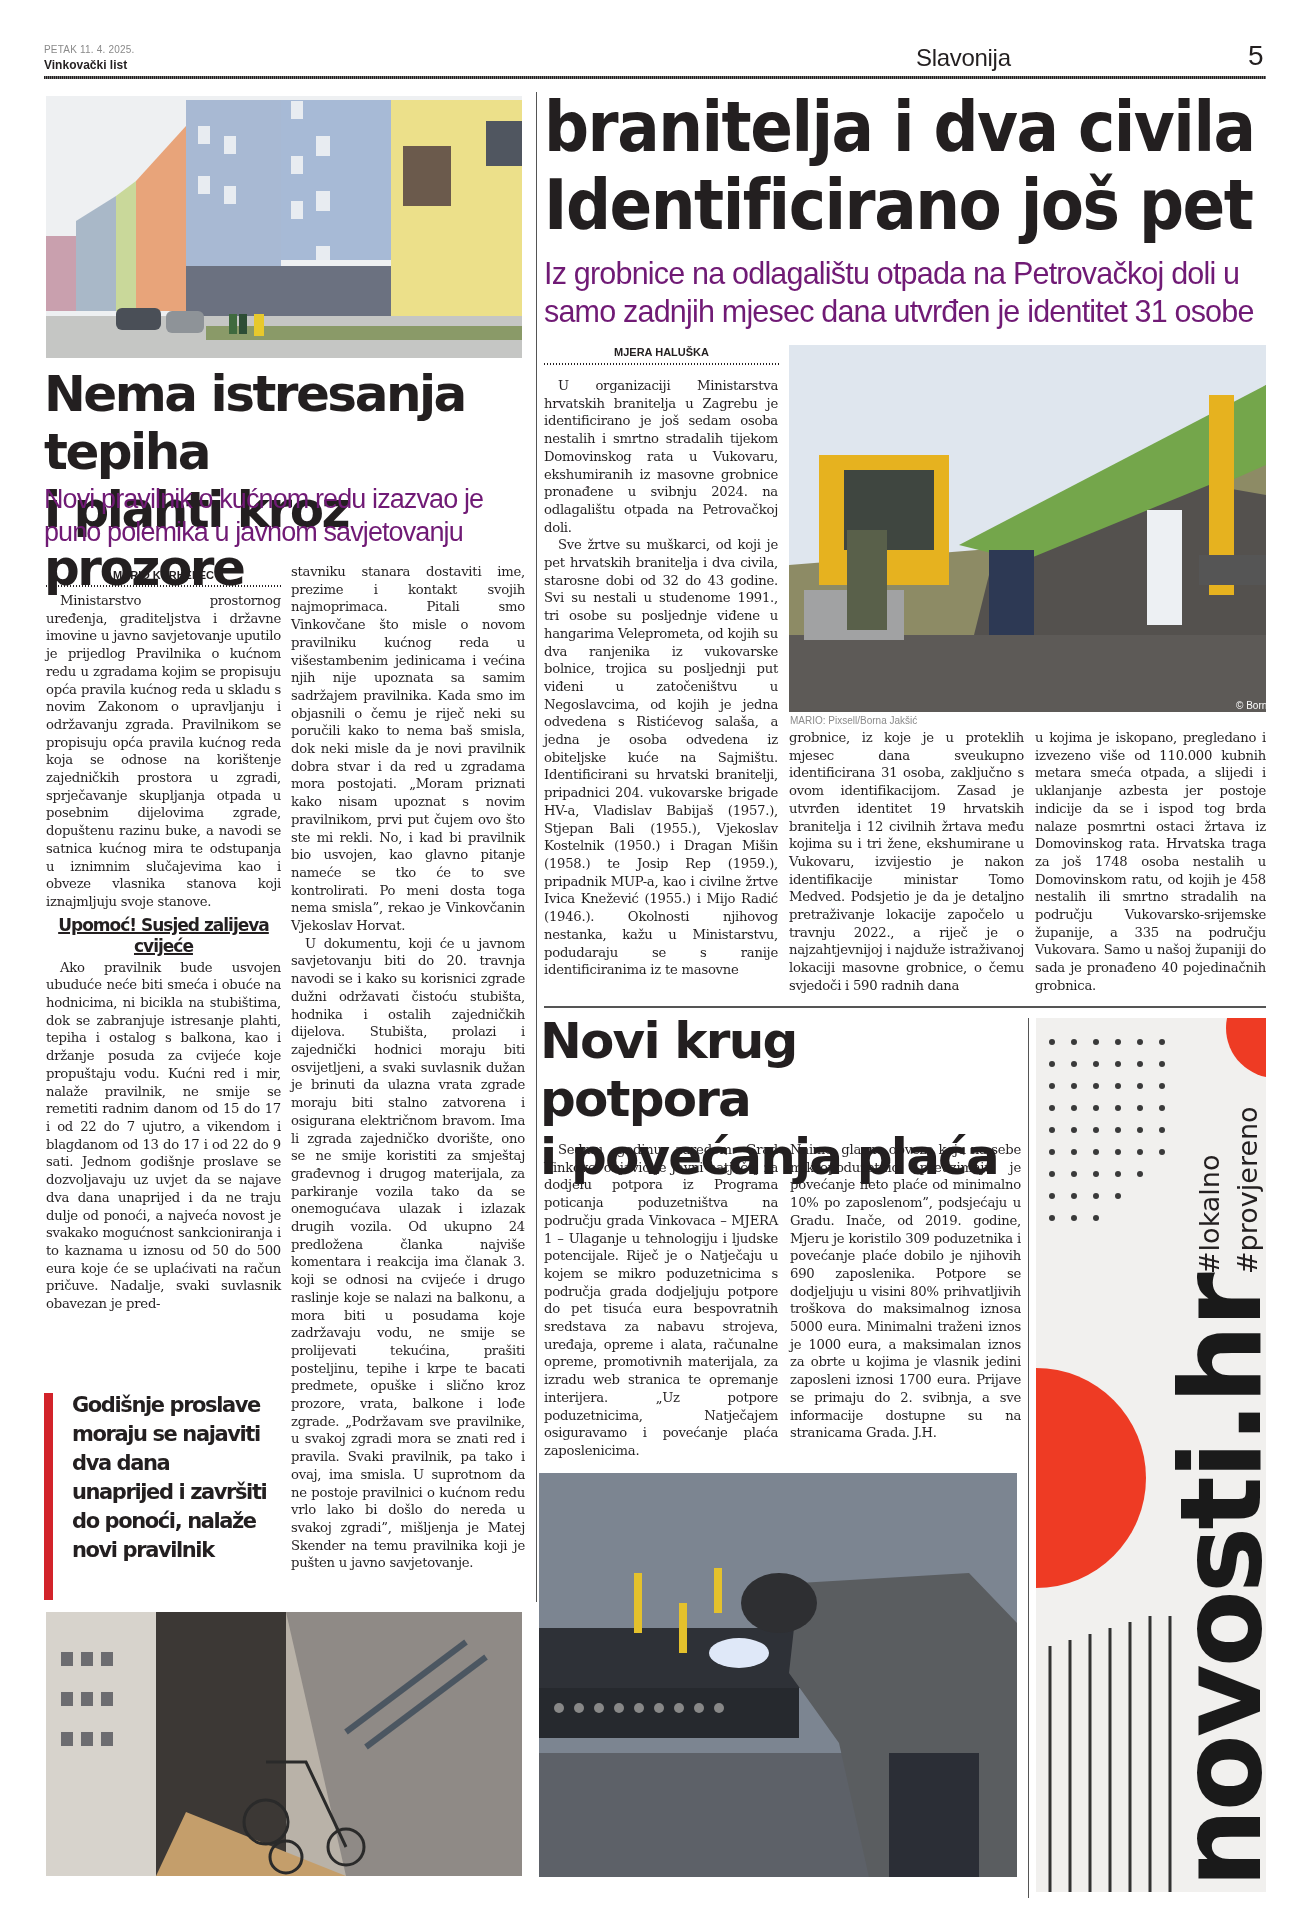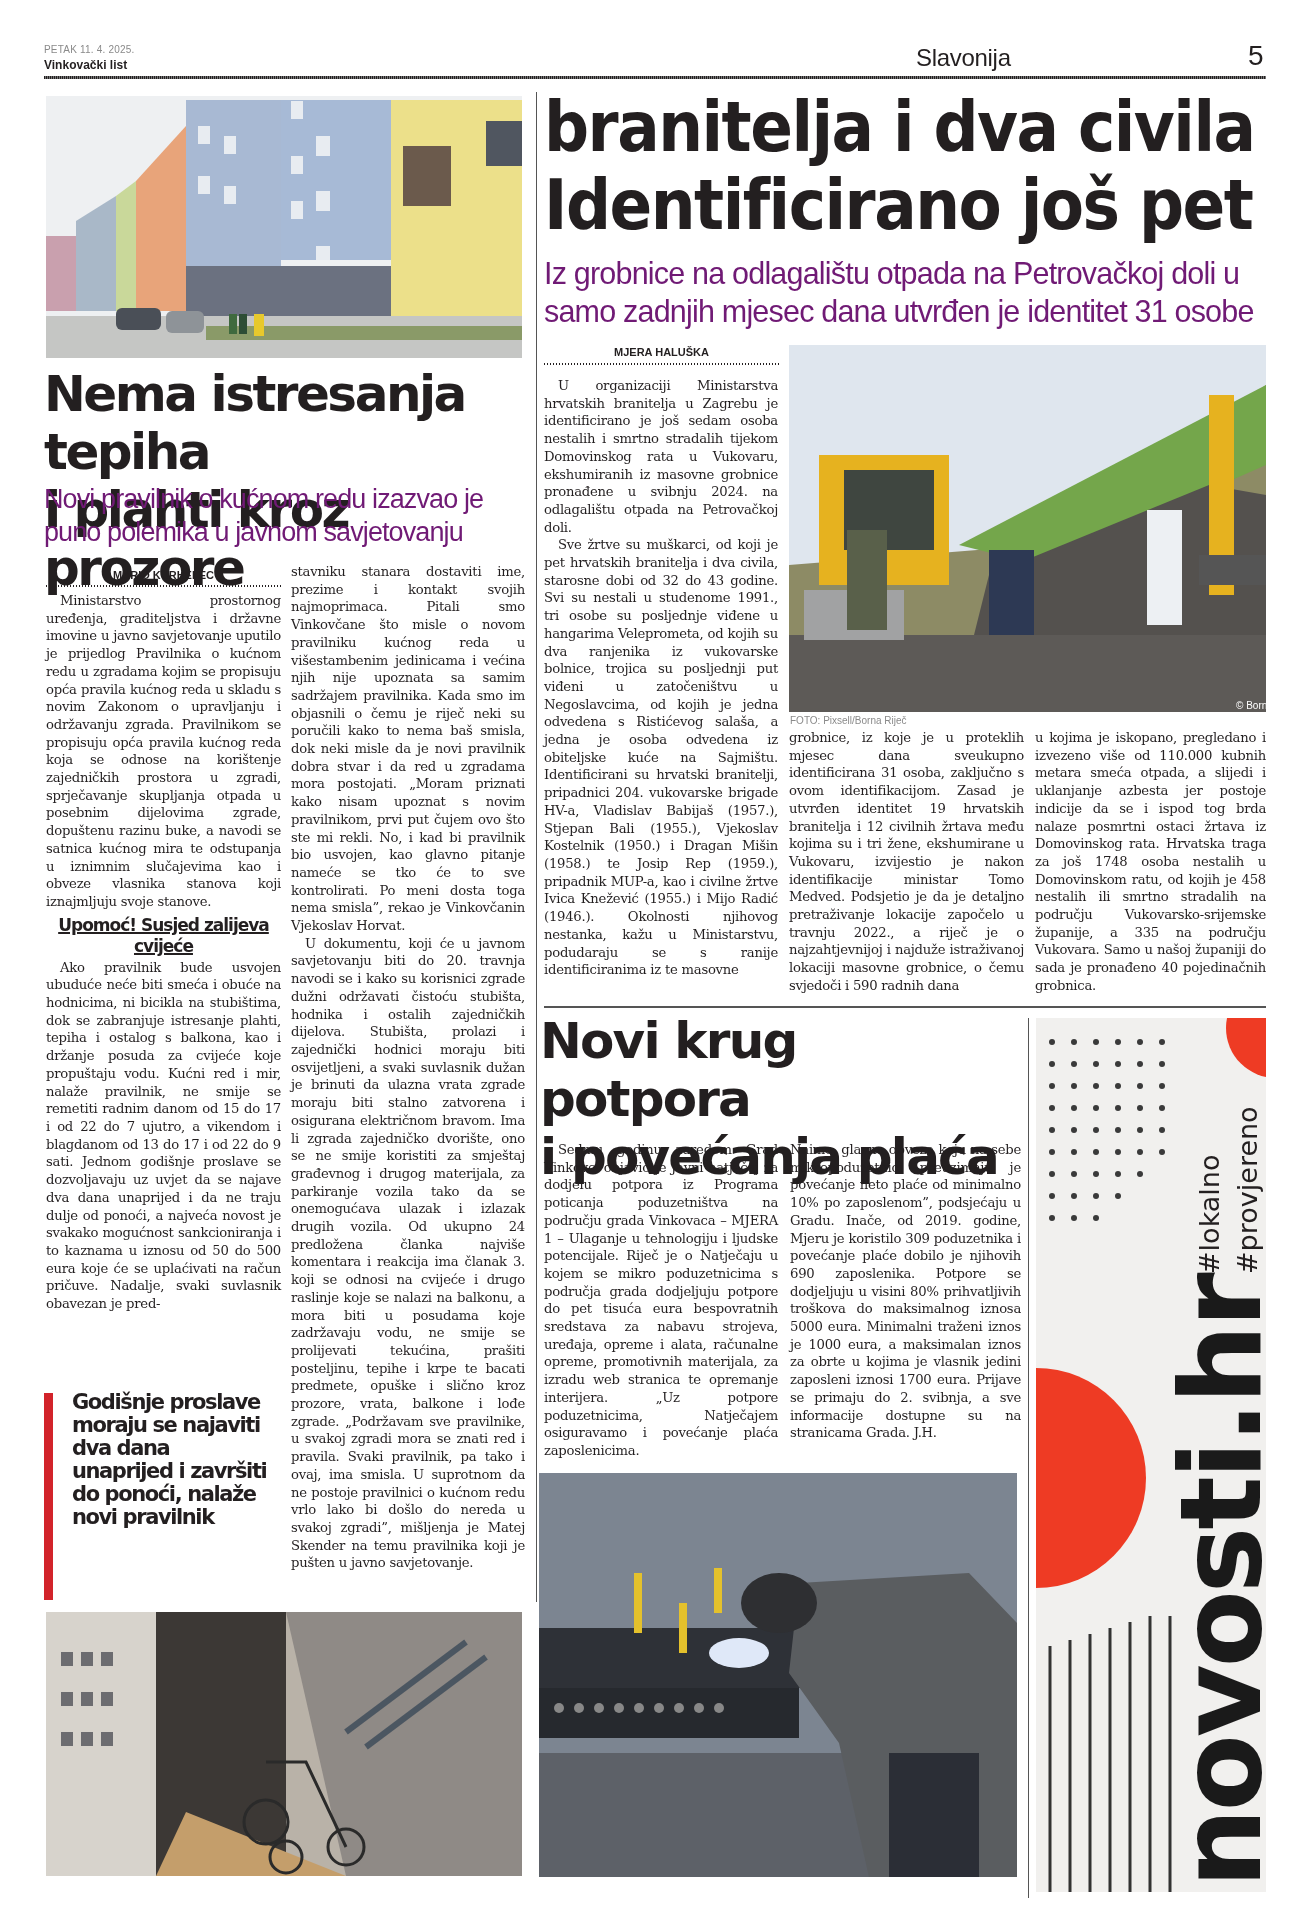--- a/index.html
+++ b/index.html
@@ -38,21 +38,21 @@
   
   .col { font-family: "DejaVu Serif", serif; font-size: 13.2px; line-height: 17.7px; color: #231f20; text-align: justify; hyphens: auto; letter-spacing: -0.25px; }
   .col p { text-indent: 14px; }
   .col p.noindent { text-indent: 0; }
   .subtitle-in { font-family: "DejaVu Sans", sans-serif; font-weight: bold; font-size: 17px; line-height: 21px; text-align: center; text-decoration: underline; text-decoration-thickness: 2px; letter-spacing: -1px; margin: 4px 0 2px; }
 
   .caption { font-family: "Liberation Sans", sans-serif; font-size: 10px; color: #8a8a8a; }
 
   
   .pull-bar { left: 44px; top: 1393px; width: 9px; height: 207px; background: #d2232a; }
-  .pull-text { left: 72px; top: 1391px; width: 200px; font-family: "DejaVu Sans", sans-serif; font-weight: bold; font-size: 21px; line-height: 23px; color: #231f20; letter-spacing: -1.4px; }
+  .pull-text { left: 72px; top: 1391px; width: 200px; font-family: "DejaVu Sans", sans-serif; font-weight: bold; font-size: 21px; line-height: 29px; color: #231f20; letter-spacing: -1.4px; }
 
   .hrule { height: 2px; background: #555; }
 
   
   .ad { left: 1036px; top: 1018px; width: 230px; height: 874px; background: #f1f0ee; overflow: hidden; }
   .ad-text-brand { position: absolute; font-family: "DejaVu Sans", sans-serif; font-weight: bold; font-size: 112px; color: #1a1a1a; transform: rotate(-90deg); transform-origin: left top; left: 120px; top: 870px; letter-spacing: -3px; white-space: nowrap; }
   .ad-tag { position: absolute; font-family: "DejaVu Sans", sans-serif; font-size: 27px; color: #231f20; transform: rotate(-90deg); transform-origin: left top; white-space: nowrap; }
 </style>
 </head>
 <body>
@@ -178,21 +178,21 @@
     <rect x="30" y="110" width="130" height="130" fill="#e6b21f"></rect>
     <rect x="55" y="125" width="90" height="80" fill="#3f4640"></rect>
     <rect x="15" y="245" width="100" height="50" fill="#a1a2a3"></rect>
     <rect x="58" y="185" width="40" height="100" fill="#59604a"></rect>
     <rect x="200" y="205" width="45" height="85" fill="#2d3954"></rect>
     <rect x="358" y="165" width="35" height="115" fill="#edf0f3"></rect>
     <rect x="420" y="50" width="25" height="200" fill="#e6b21f"></rect>
     <rect x="410" y="210" width="67" height="30" fill="#555"></rect>
   </svg>
 </div>
-<div class="abs caption" style="left:790px; top:715px;">FOTO: Pixsell/Borna Riječ</div>
+<div class="abs caption" style="left:790px; top:715px;">MARIO: Pixsell/Borna Jakšić</div>
 <div class="abs caption" style="left:1236px; top:700px; color:#fff;">© Born</div>
 
 <div class="abs col" style="left:789px; top:729px; width:235px;">
   <p class="noindent">grobnice, iz koje je u proteklih mjesec dana sveukupno identificirana 31 osoba, zaključno s ovom identifikacijom. Zasad je utvrđen identitet 19 hrvatskih branitelja i 12 civilnih žrtava među kojima su i tri žene, ekshumirane u Vukovaru, izvijestio je nakon identifikacije ministar Tomo Medved. Podsjetio je da je detaljno pretraživanje lokacije započelo u travnju 2022., a riječ je o najzahtjevnijoj i najduže istraživanoj lokaciji masovne grobnice, o čemu svjedoči i 590 radnih dana</p>
 </div>
 <div class="abs col" style="left:1035px; top:729px; width:231px;">
   <p class="noindent">u kojima je iskopano, pregledano i izvezeno više od 110.000 kubnih metara smeća otpada, a slijedi i uklanjanje azbesta jer postoje indicije da se i ispod tog brda nalaze posmrtni ostaci žrtava iz Domovinskog rata. Hrvatska traga za još 1748 osoba nestalih u Domovinskom ratu, od kojih je 458 nestalih ili smrtno stradalih na području Vukovarsko-srijemske županije, a 335 na području Vukovara. Samo u našoj županiji do sada je pronađeno 40 pojedinačnih grobnica.</p>
 </div>
 
 <div class="abs hrule" style="left:544px; top:1006px; width:722px;"></div>

